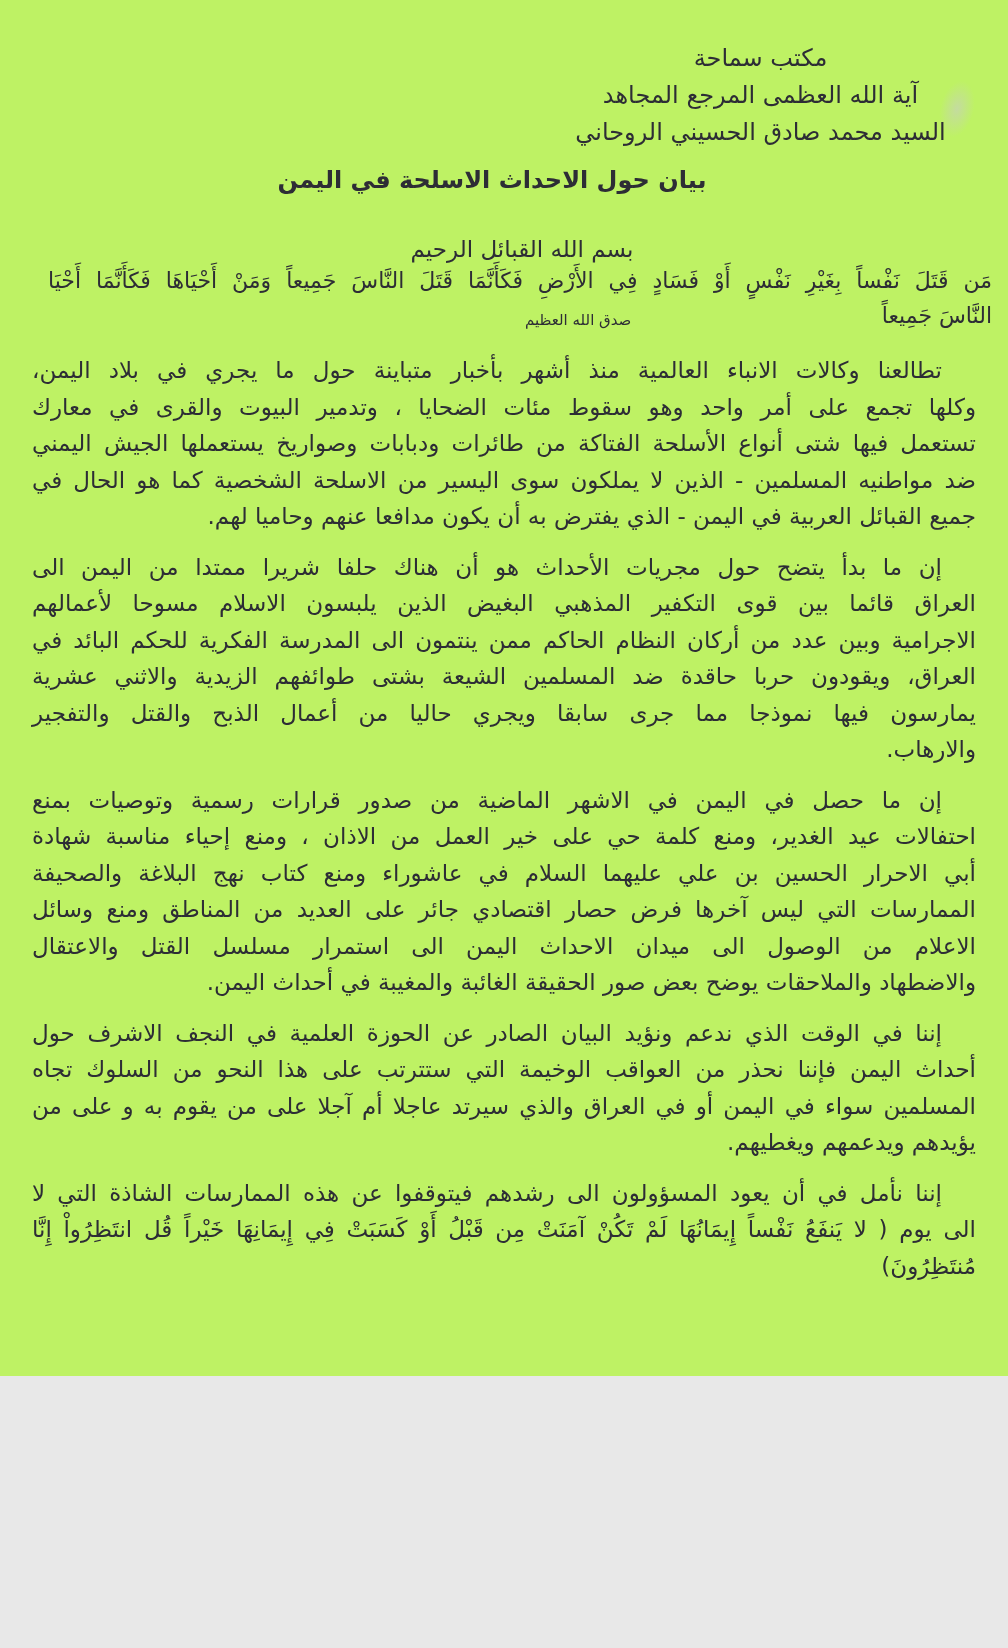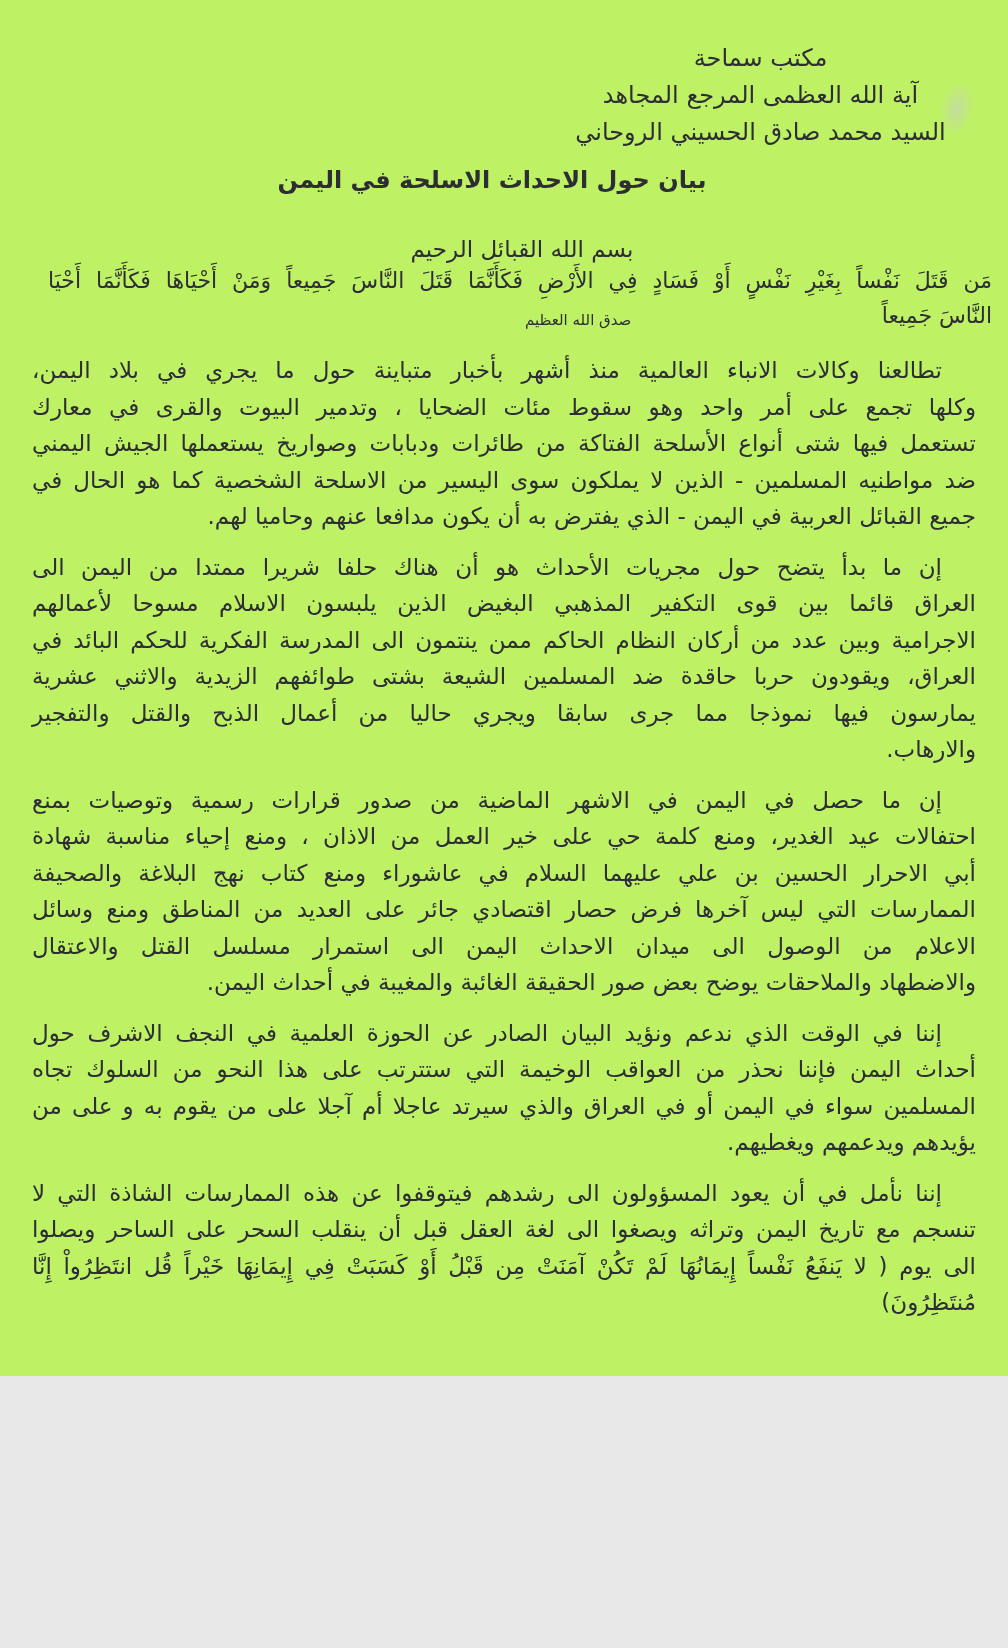--- a/index.html
+++ b/index.html
@@ -123,21 +123,20 @@
 
     <div class="para">
       <div class="pline first">إننا في الوقت الذي ندعم ونؤيد البيان الصادر عن الحوزة العلمية في النجف الاشرف حول</div>
       <div class="pline">أحداث اليمن فإننا  نحذر من العواقب الوخيمة التي ستترتب على هذا النحو من السلوك تجاه</div>
       <div class="pline">المسلمين سواء في اليمن أو في العراق والذي سيرتد عاجلا أم آجلا على من يقوم به و على من</div>
       <div class="pline end">يؤيدهم ويدعمهم ويغطيهم.</div>
     </div>
 
     <div class="para">
       <div class="pline first">إننا نأمل في أن يعود المسؤولون الى رشدهم فيتوقفوا عن هذه الممارسات الشاذة التي لا</div>
-      <div class="pline">تنسجم مع تاريخ اليمن وتراثه ويصغوا الى لغة العقل قبل أن ينقلب السحر على الساحر ويصلوا</div>
       <div class="pline">الى يوم ( لا يَنفَعُ نَفْساً إِيمَانُهَا لَمْ تَكُنْ آمَنَتْ مِن قَبْلُ أَوْ كَسَبَتْ فِي إِيمَانِهَا خَيْراً قُل انتَظِرُواْ إِنَّا</div>
       <div class="pline end">مُنتَظِرُونَ)</div>
     </div>
 
   </div>
 
   <div class="abs closing">
     <div>قم المقدسة : ٢١ ربيع الاول ١٤٢٦</div>
     <div>محمد صادق الحسيني الروحاني</div>
   </div>

